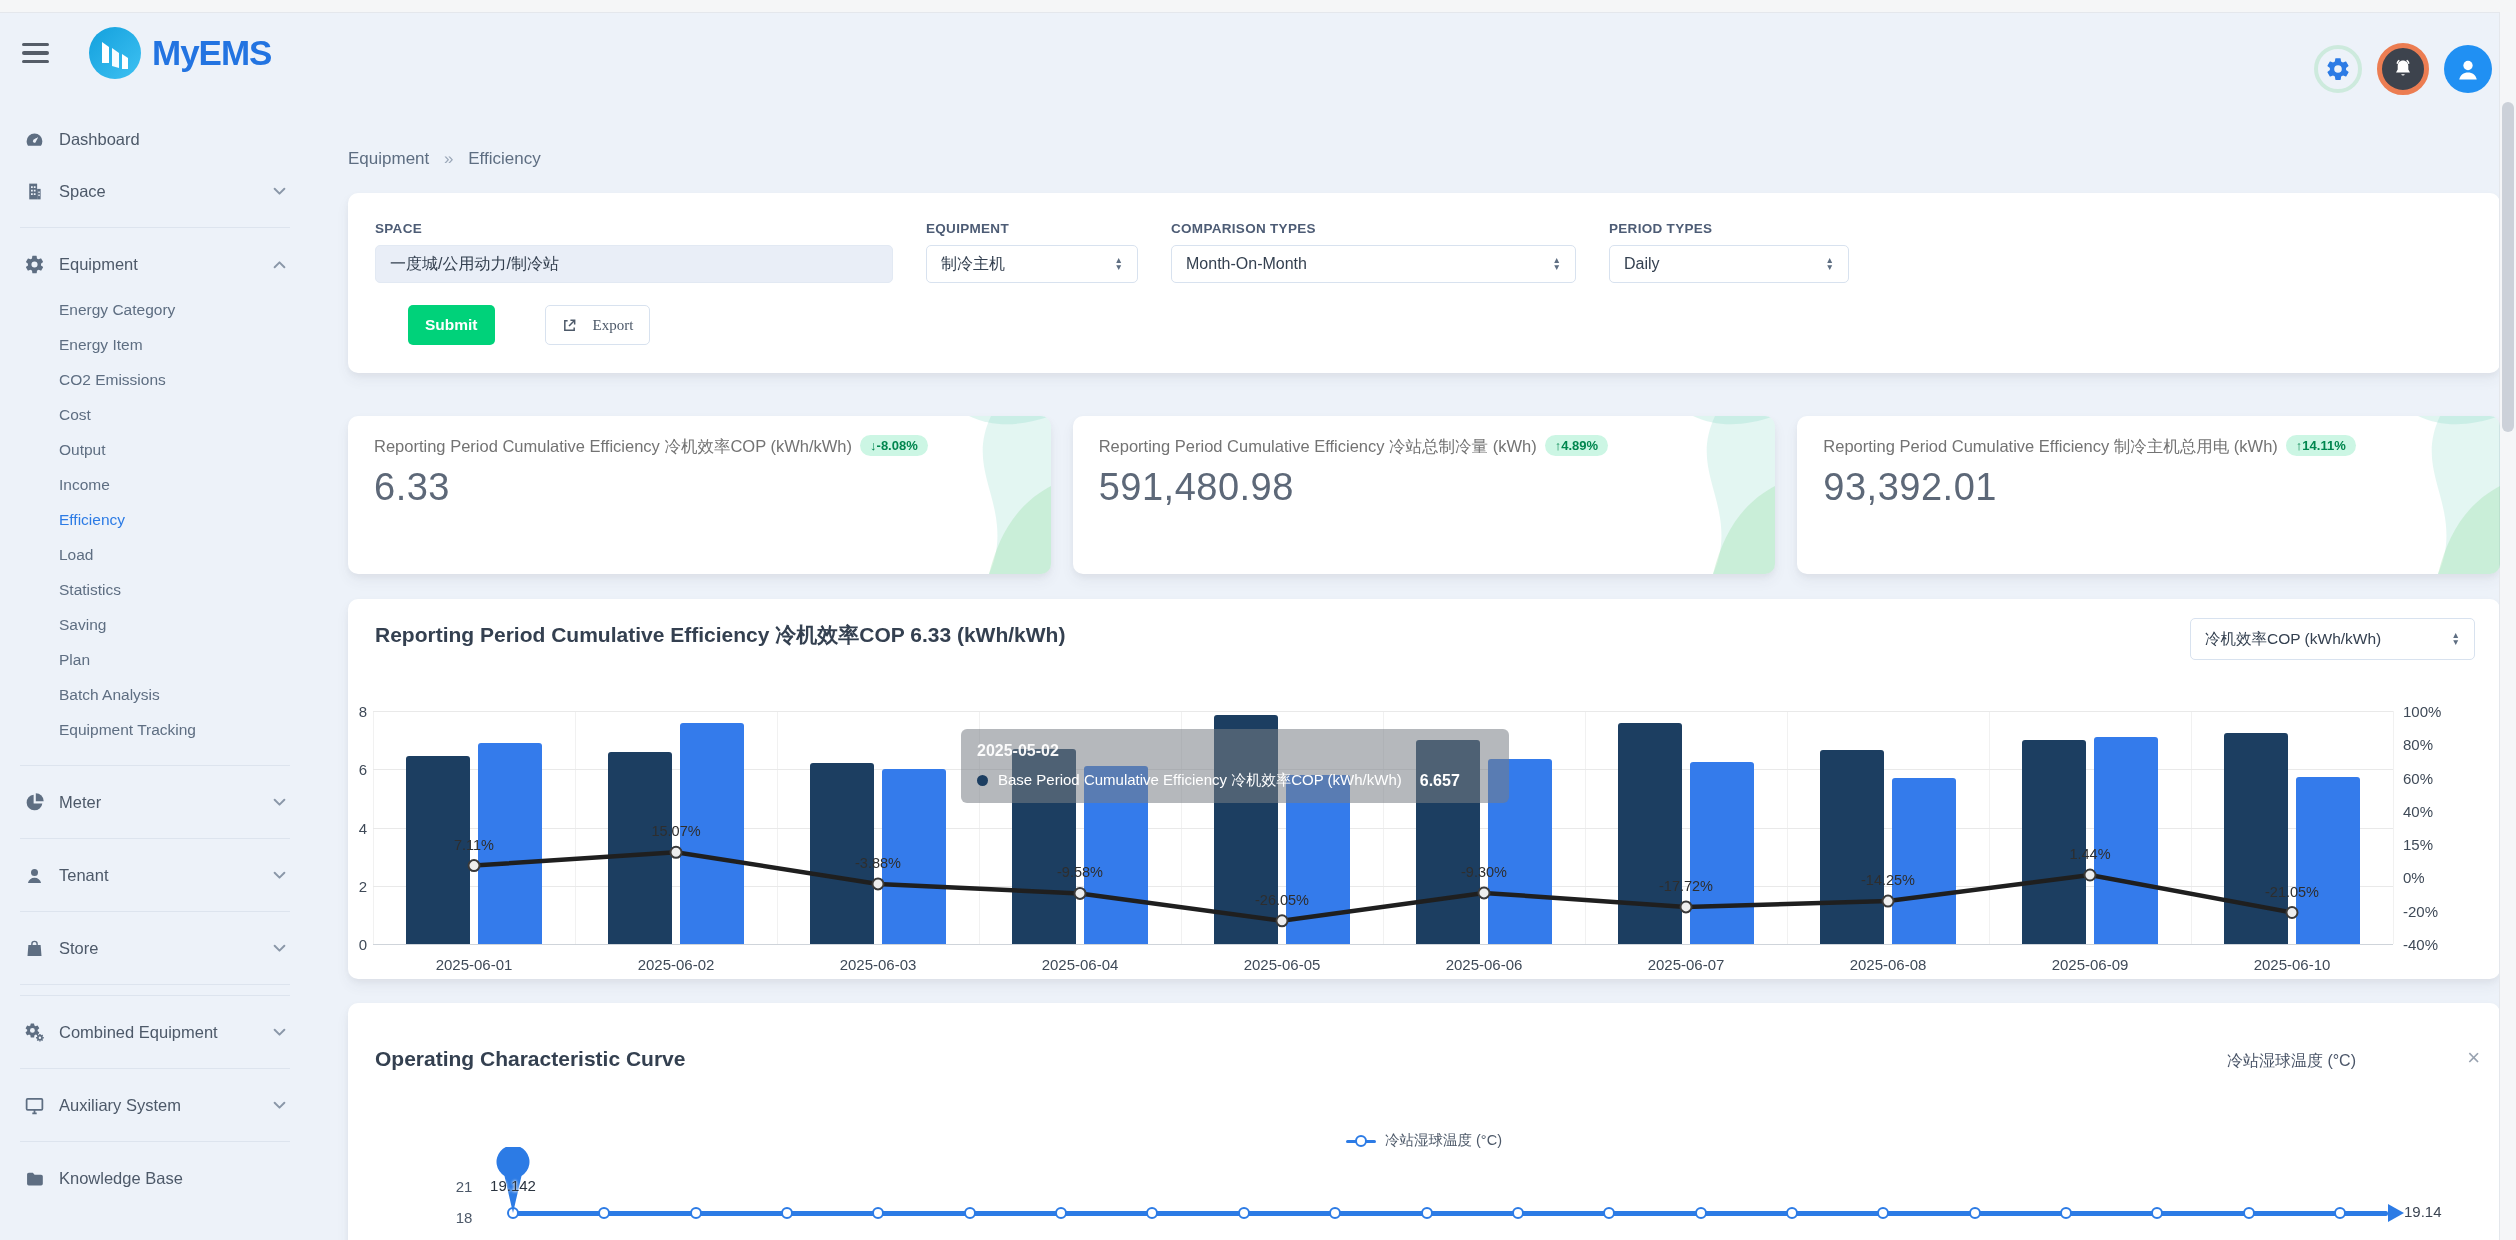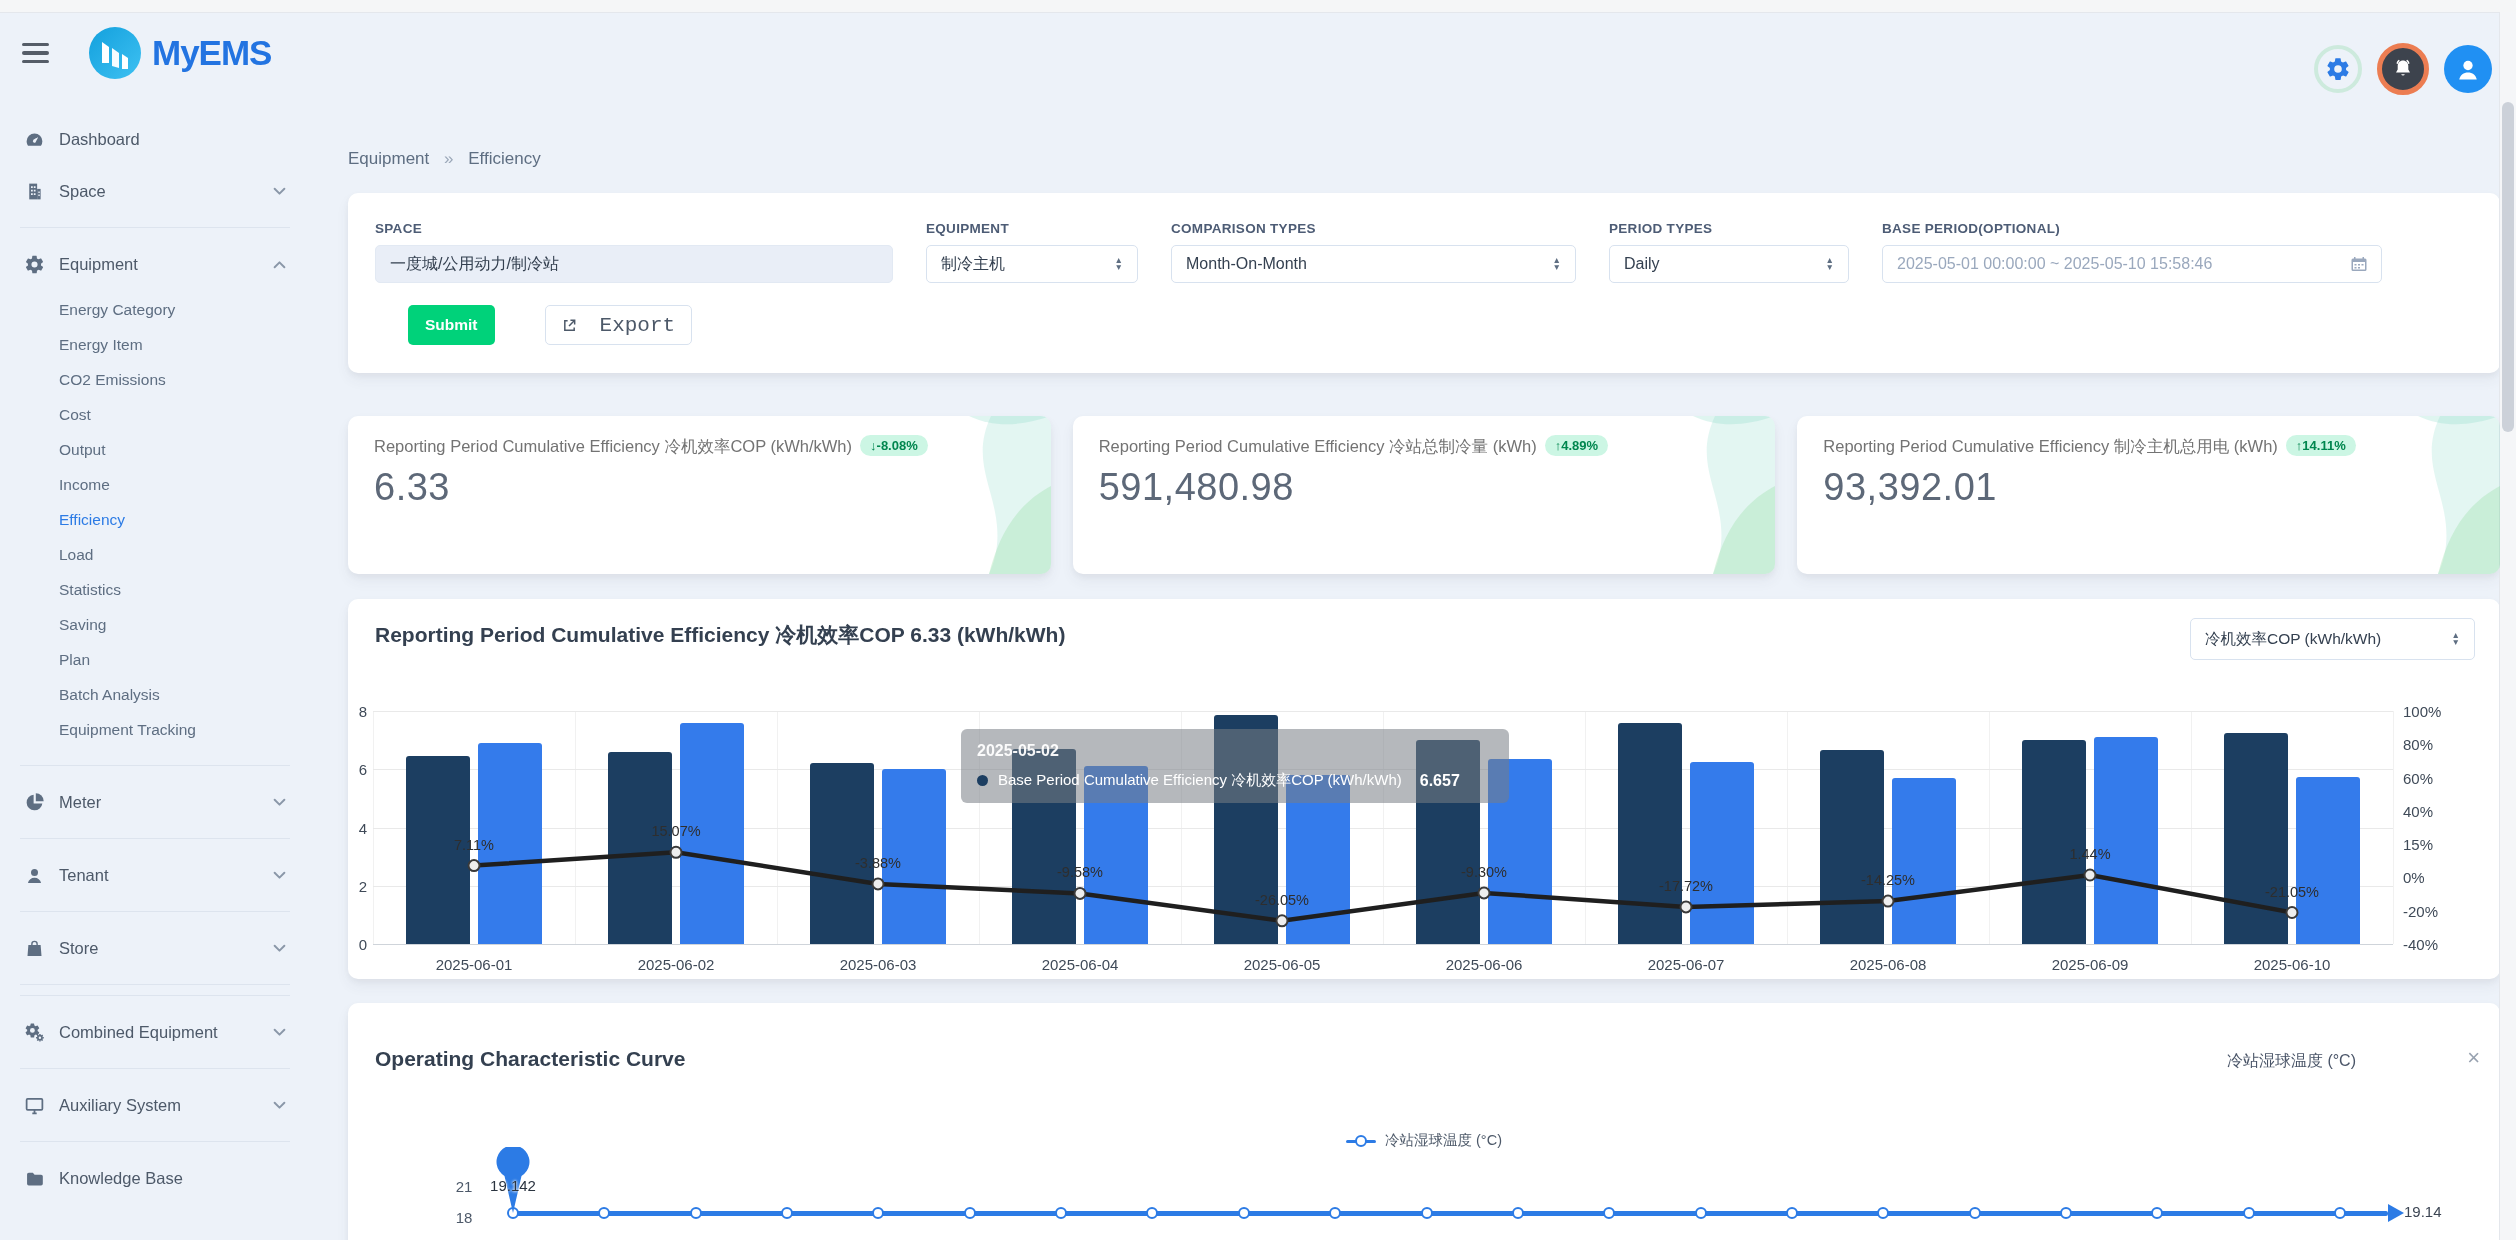--- a/index.html
+++ b/index.html
@@ -46,21 +46,21 @@
   .flabel{display:block;font-size:13.5px;font-weight:700;color:#4d5c75;letter-spacing:.3px;margin-bottom:9px}
   .control{height:38px;border:1px solid #d8e2ef;border-radius:5px;background:#fff;display:flex;align-items:center;
            padding:0 14px;font-size:16px;color:#344050;box-sizing:border-box;cursor:pointer;white-space:nowrap}
   .control.muted{background:#e9eef7;border-color:#e2e9f3}
   .control.dim span{color:#9aa8bd}
   .arrows{margin-left:auto;display:flex;flex-direction:column;align-items:center;font-size:8.5px;line-height:7px;color:#5e6e82;padding-left:14px}
   .cal{margin-left:auto;color:#7d8da1;display:flex;padding-left:12px}
   .btn-submit{height:40px;padding:0 17px;background:#00d27a;color:#fff;font-weight:700;font-size:15.5px;
               border:none;border-radius:5px;margin-left:33px;cursor:pointer;font-family:inherit}
   .btn-export{height:40px;padding:0 16px;background:#fff;border:1px solid #d8e2ef;border-radius:5px;color:#4d5969;
-              font-size:21px;display:flex;align-items:center;gap:23px;margin-left:50px;cursor:pointer;font-family:Liberation Mono, monospace}
+              font-size:15px;display:flex;align-items:center;gap:16px;margin-left:50px;cursor:pointer;font-family:Liberation Serif, serif}
 
   
   .cards-row{margin-top:43px;display:flex;gap:22px}
   .sum-card{position:relative;flex:1;height:158px;padding:17px 26px;box-sizing:border-box;overflow:hidden}
   .sum-title{font-size:16.5px;color:#737373;line-height:26px}
   .badge{display:inline-block;background:#ccf6e4;color:#00864e;font-size:13px;font-weight:700;
          padding:3px 10px;border-radius:11px;margin-left:8px;vertical-align:2px}
   .sum-value{font-size:38px;color:#5d6878;margin-top:7px;font-weight:500;letter-spacing:.5px;position:relative;z-index:2}
   .blob{position:absolute;right:0;top:0;z-index:1}
   .sum-head{position:relative;z-index:2}
@@ -344,32 +344,20 @@
           <div class="control">
             <span>Month-On-Month</span>
             <span class="arrows">▲<br>▼</span>
           </div>
         </div>
         <div style="width:240px">
           <label class="flabel">PERIOD TYPES</label>
           <div class="control">
             <span>Daily</span>
             <span class="arrows">▲<br>▼</span>
-          </div>
-        </div>
-        <div style="width:500px">
-          <label class="flabel">BASE PERIOD(OPTIONAL)</label>
-          <div class="control dim">
-            <span>2025-05-01 00:00:00 ~ 2025-05-10 15:58:46</span>
-            <span class="cal">
-              <svg viewBox="0 0 16 16" width="16" height="16" fill="currentColor">
-                  <path d="M4.5 1v1.5h7V1H13v1.5h1A1.5 1.5 0 0 1 15.5 4v9.5A1.5 1.5 0 0 1 14 15H2A1.5 1.5 0 0 1 .5 13.5V4A1.5 1.5 0 0 1 2 2.5h1V1h1.5zM2 6v7.5h12V6H2z"></path>
-                  <path d="M3.5 8h2v1.5h-2zM7 8h2v1.5H7zM10.5 8h2v1.5h-2zM3.5 11h2v1.5h-2zM7 11h2v1.5H7z"></path>
-                </svg>
-            </span>
           </div>
         </div>
       </div>
       <div class="frow2">
         <button class="btn-submit">Submit</button>
         <button class="btn-export">
           <svg viewBox="0 0 16 16" width="15" height="15" fill="none" stroke="currentColor" stroke-width="1.6">
             <path d="M6 3H3v10h10v-3"></path>
               <path d="M9 2.5h4.5V7"></path>
               <path d="M13 3 7.5 8.5"></path>

